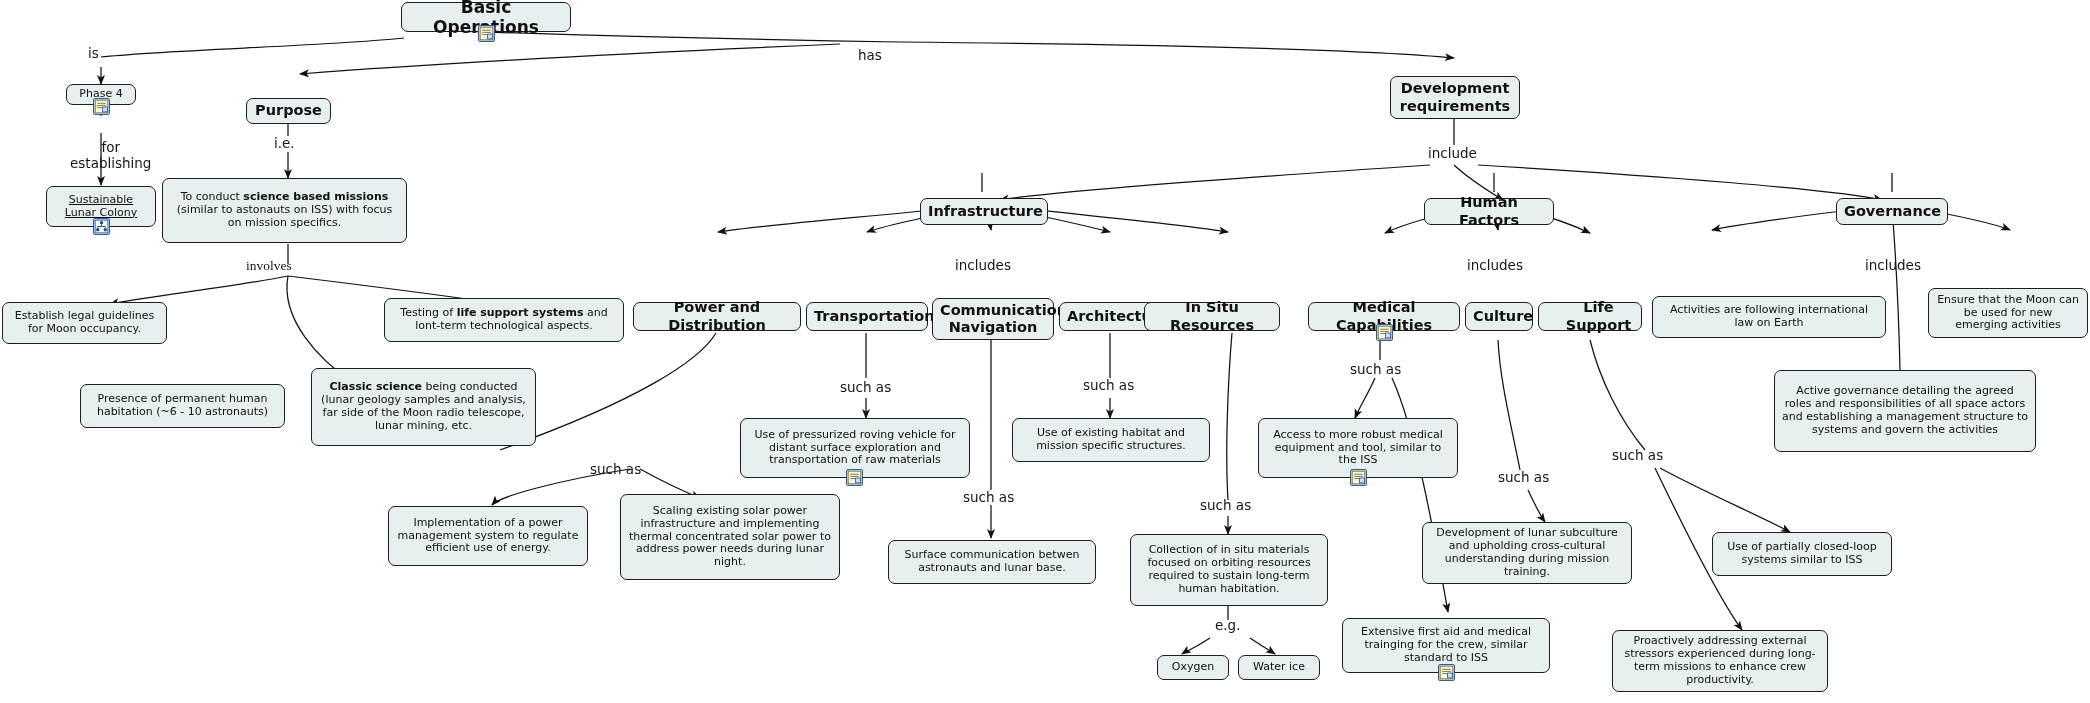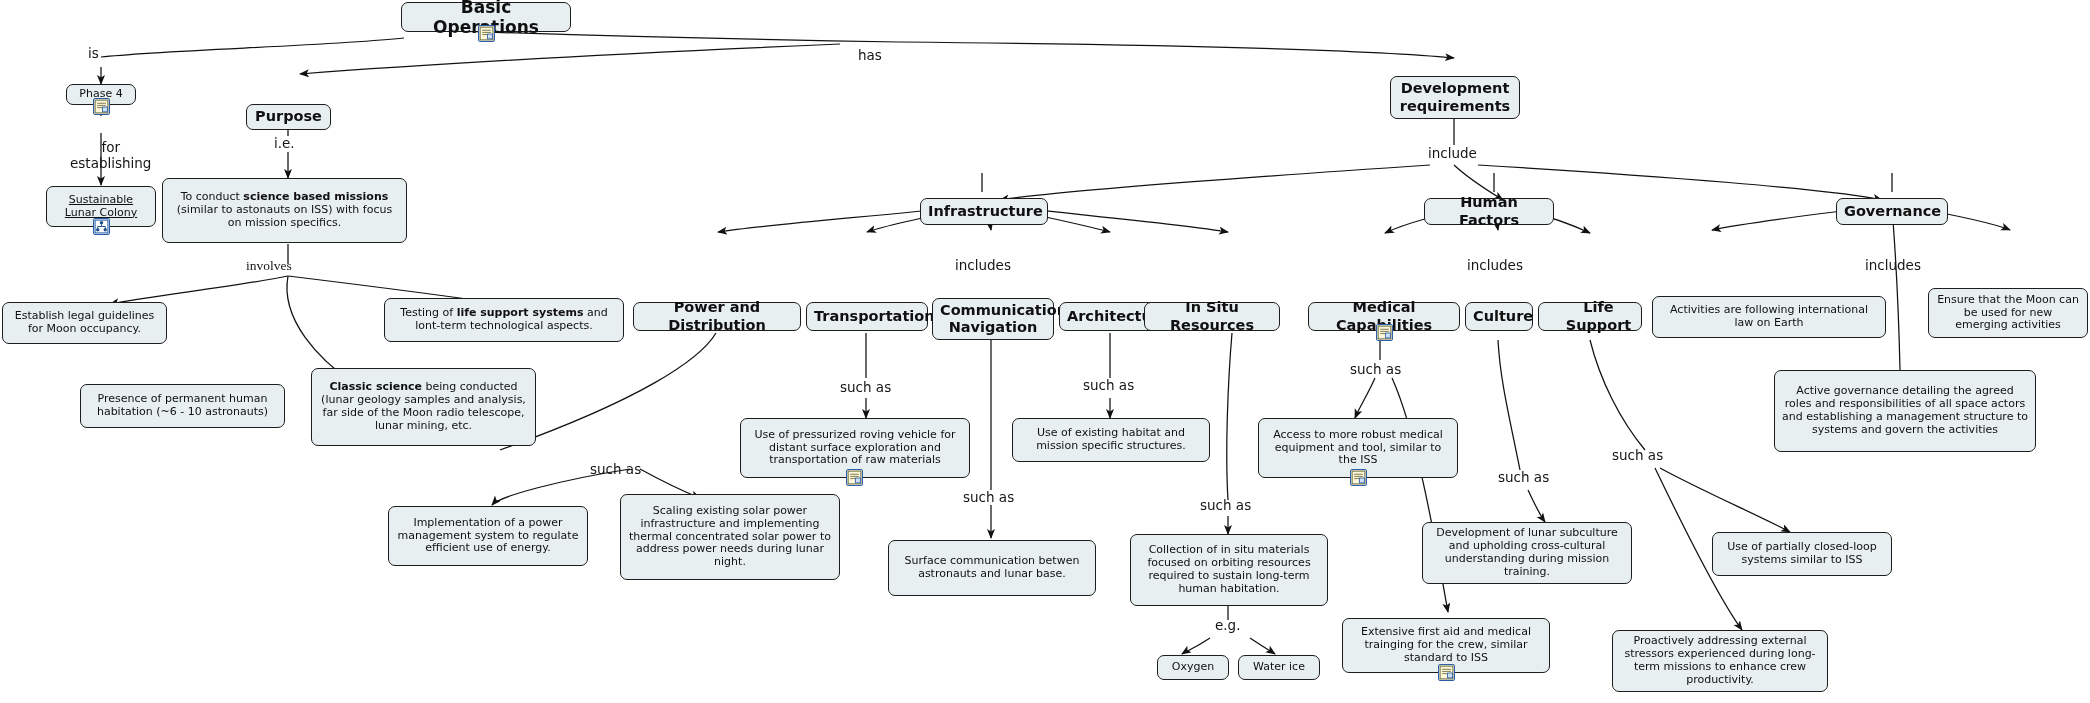--- a/index.html
+++ b/index.html
@@ -182,21 +182,21 @@
   <span class="resicon" style="left:93px;top:218px;">
     <svg viewBox="0 0 14 14">
         <rect x="1" y="1" width="12" height="12" fill="#fff" stroke="#2b5fa8" stroke-width="1"></rect>
         <circle cx="7" cy="3.5" r="1.6" fill="#1b4e8a"></circle>
         <circle cx="3.5" cy="10" r="1.6" fill="#1b4e8a"></circle>
         <circle cx="10.5" cy="10" r="1.6" fill="#1b4e8a"></circle>
         <path d="M7 5v2M7 7H3.5V8.4M7 7h3.5V8.4" stroke="#1b4e8a" stroke-width="0.9" fill="none"></path>
       </svg>
   </span>
 
-  <div class="node concept" style="left:246px;top:104px;width:85px;height:26px;">
+  <div class="node concept" style="left:246px;top:98px;width:85px;height:26px;">
     <span class="txt">Purpose</span>
   </div>
 
   <div class="node concept" style="left:1390px;top:76px;width:130px;height:43px;">
     <span class="txt" style="white-space:pre-line">Development
 requirements</span>
   </div>
 
   <div class="node prop" style="left:162px;top:178px;width:245px;height:65px;">
     <span class="txt small">To conduct <b>science based missions</b> (similar to astonauts on ISS) with focus on mission specifics.</span>
@@ -294,21 +294,21 @@
     <span class="txt small">Use of pressurized roving vehicle for distant surface exploration and transportation of raw materials</span>
   </div>
   <span class="resicon" style="left:846px;top:469px;">
     <svg viewBox="0 0 14 14">
         <rect x="1" y="1" width="12" height="12" fill="#fdf6d8" stroke="#6b6b3a" stroke-width="1"></rect>
         <path d="M3 4h8M3 6h8M3 8h5" stroke="#7a7a50" stroke-width="0.9"></path>
         <rect x="8" y="7.5" width="4.5" height="4.5" fill="#cfe0f5" stroke="#2b5fa8" stroke-width="0.8"></rect>
       </svg>
   </span>
 
-  <div class="node prop" style="left:888px;top:540px;width:208px;height:56px;">
+  <div class="node prop" style="left:888px;top:540px;width:208px;height:44px;">
     <span class="txt small">Surface communication betwen astronauts and lunar base.</span>
   </div>
 
   <div class="node prop" style="left:1012px;top:418px;width:198px;height:44px;">
     <span class="txt small">Use of existing habitat and mission specific structures.</span>
   </div>
 
   <div class="node prop" style="left:1130px;top:534px;width:198px;height:72px;">
     <span class="txt small">Collection of in situ materials focused on orbiting resources required to sustain long-term human habitation.</span>
   </div>

